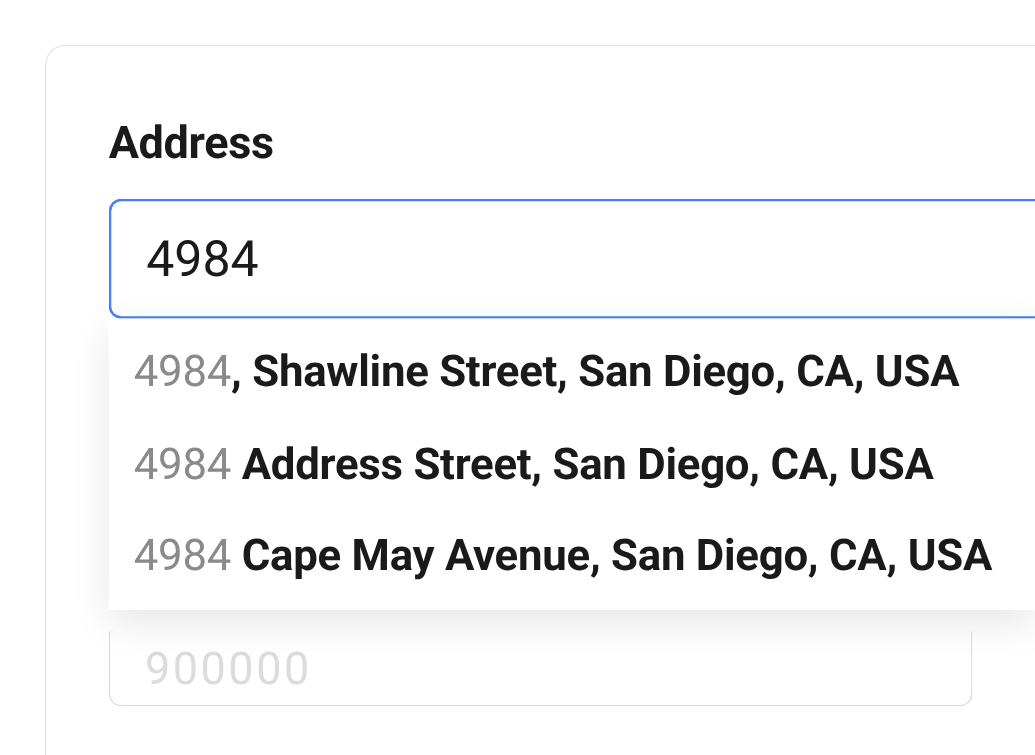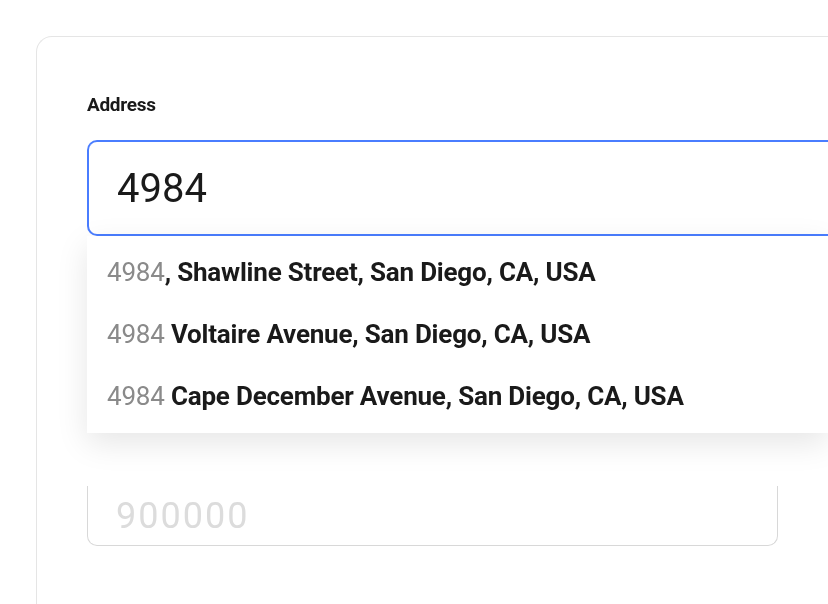--- a/index.html
+++ b/index.html
@@ -16,21 +16,21 @@
       left: 36px;
       top: 36px;
       right: 0;
       border: 1px solid #e5e5e5;
       border-right: none;
       border-radius: 16px 0 0 0;
       padding: 56px 0 60px 50px;
       background: #fff;
     }
     .field-label {
-      font-size: 19px;
+      font-size: 36px;
       font-weight: 700;
       color: #1a1a1a;
       margin-bottom: 24px;
       letter-spacing: -0.3px;
     }
     .input-wrap {
       position: relative;
       margin-top: 24px;
     }
     .address-input {
@@ -53,21 +53,21 @@
       left: 0;
       right: 0;
       top: 100%;
       background: #fff;
       box-shadow: 0 10px 30px rgba(0,0,0,0.10);
       z-index: 2;
       padding: 6px 0 6px 0;
     }
     .suggestion {
       padding: 14px 20px;
-      font-size: 26px;
+      font-size: 35px;
       color: #1a1a1a;
       cursor: pointer;
       line-height: 1.3;
       letter-spacing: -0.2px;
     }
     .sugg-prefix {
       font-weight: 400;
       color: #8a8a8a;
     }
     .sugg-comma-first {
@@ -102,22 +102,22 @@
 <div class="card">
 
   <div class="field-label">Address</div>
 
   <div class="input-wrap">
     <input type="text" class="address-input" autofocus="" value="4984" style="">
 
     <div class="dropdown">
 
     <div class="suggestion"><span class="sugg-prefix">4984</span><span class="sugg-comma-first">, </span><span class="sugg-rest">Shawline Street, San Diego, CA, USA</span></div>
-        <div class="suggestion"><span class="sugg-prefix">4984</span> <span class="sugg-rest">Voltaire Avenue, San Diego, CA, USA</span></div>
-        <div class="suggestion"><span class="sugg-prefix">4984</span> <span class="sugg-rest">Cape December Avenue, San Diego, CA, USA</span></div>
+        <div class="suggestion"><span class="sugg-prefix">4984</span> <span class="sugg-rest">Address Street, San Diego, CA, USA</span></div>
+        <div class="suggestion"><span class="sugg-prefix">4984</span> <span class="sugg-rest">Cape May Avenue, San Diego, CA, USA</span></div>
       </div>
   </div>
 
   <div class="under-field">
     <span>900000</span>
   </div>
 
 </div>
 
 </body></html>

